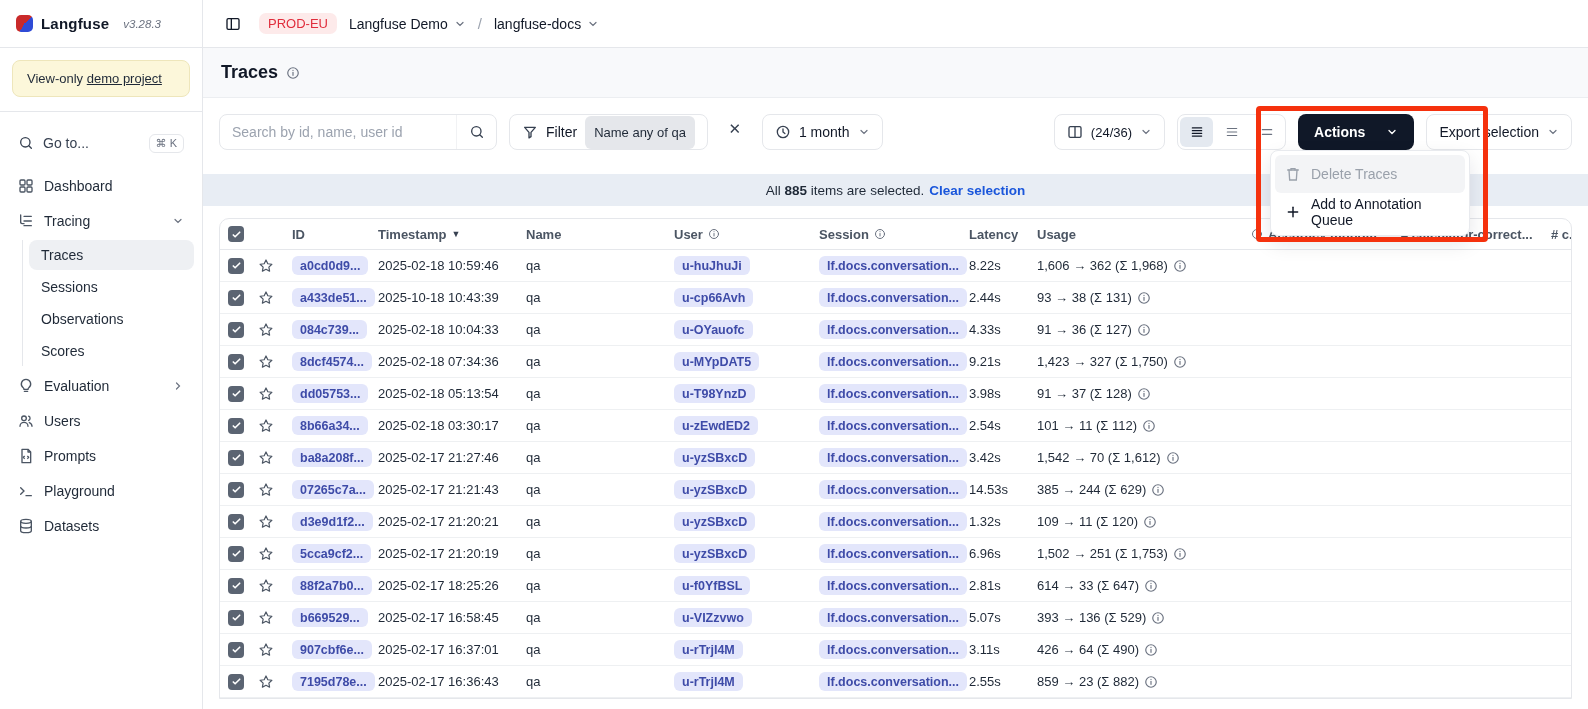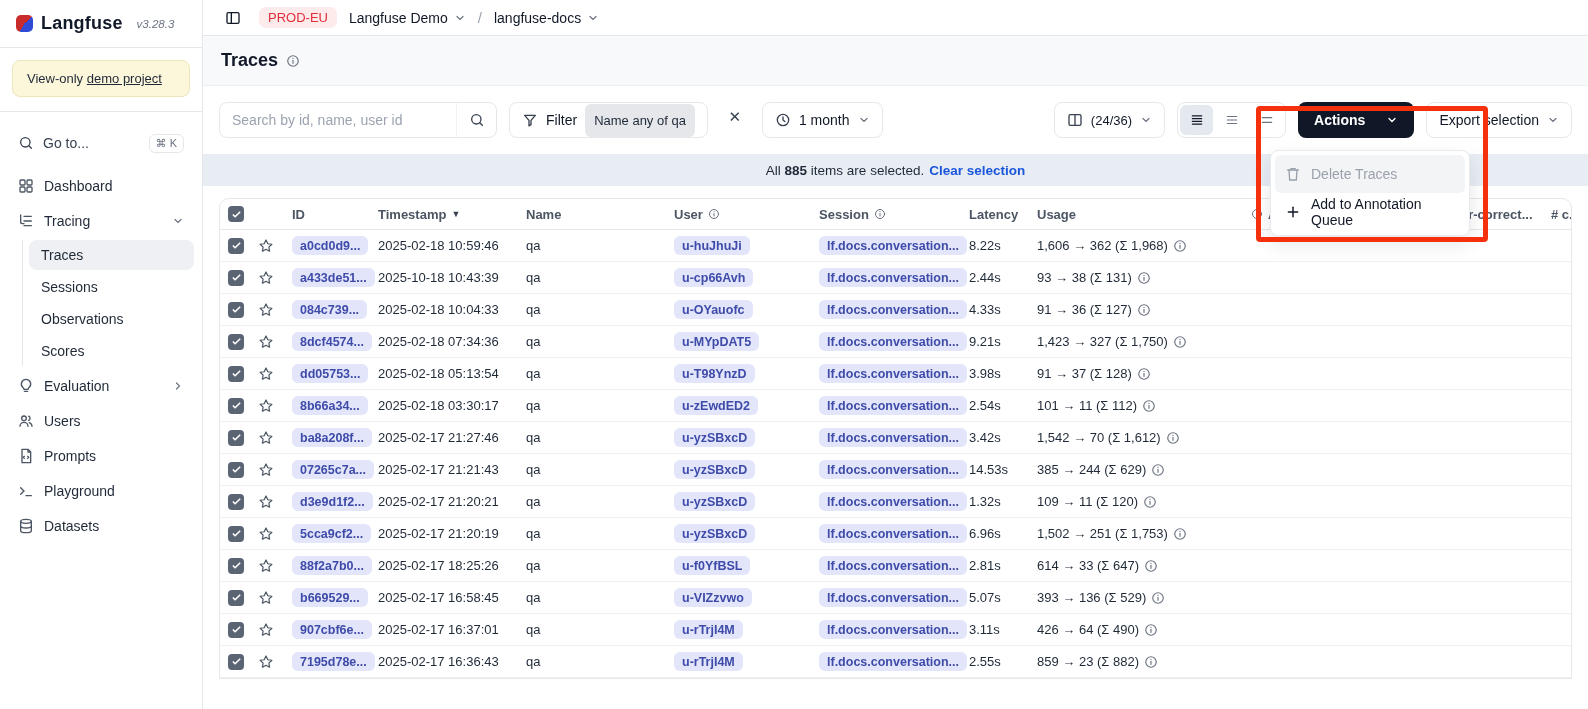--- a/index.html
+++ b/index.html
@@ -5,41 +5,41 @@
   * { margin:0; padding:0; box-sizing:border-box; }
   html,body { width:1588px; height:709px; overflow:hidden; background:#fff;
     font-family:"Liberation Sans","DejaVu Sans",sans-serif; color:#111827; }
   .app { position:relative; width:1588px; height:709px; display:flex; }
 
   
   .sidebar { width:203px; min-width:203px; height:100%; background:#fff; border-right:1px solid #e5e7eb; }
   .logo-row { height:48px; display:flex; align-items:center; gap:8px; padding:0 16px; border-bottom:1px solid #e5e7eb; }
   .logo-mark { width:17px; height:17px; border-radius:5px;
     background:conic-gradient(from 210deg,#c92a2a 0 55%,#2f4bd6 55% 100%); }
-  .brand { font-weight:700; font-size:18px; letter-spacing:.2px; }
+  .brand { font-weight:700; font-size:15px; letter-spacing:.2px; }
   .version { font-size:11.5px; color:#6b7280; margin-left:6px;font-style:italic; }
   .banner-wrap { padding:12px 12px 14px; border-bottom:1px solid #e5e7eb; }
   .view-banner { background:#fcf7da; border:1px solid #eee6bb; border-radius:8px; padding:10px 14px; font-size:13px; color:#1f2937; }
   .view-banner a { color:#1f2937; }
   .goto-row { margin:14px 8px 6px; height:34px; display:flex; align-items:center; gap:9px; padding:0 10px; border-radius:8px; cursor:pointer; color:#374151; font-size:14px; }
   .goto-row .kbd { margin-left:auto; font-size:11px; color:#6b7280; border:1px solid #e5e7eb; border-radius:6px; padding:2px 6px; background:#fff; }
   nav { padding:4px 8px; }
   .nav-item { height:32px; display:flex; align-items:center; gap:10px; padding:0 10px; border-radius:8px; font-size:14px; color:#1f2937; cursor:pointer; margin-bottom:3px; }
   .nav-item svg { color:#4b5563; }
   .nav-item .spacer { flex:1; }
   .sub-list { margin:0 0 4px 14px; border-left:1px solid #e5e7eb; padding-left:6px; }
   .sub-item { height:30px; display:flex; align-items:center; padding:0 12px; border-radius:8px; font-size:14px; color:#1f2937; cursor:pointer; margin-bottom:2px; }
   .sub-item.active { background:#eef0f3; }
   .icon16 { width:16px; height:16px; flex:none; }
   .icon14 { width:14px; height:14px; flex:none; }
   .icon12 { width:12px; height:12px; flex:none; }
 
   
   .main { flex:1; display:flex; flex-direction:column; min-width:0; }
-  .topbar { height:36px; display:flex; align-items:center; gap:12px; padding:0 16px; border-bottom:1px solid #e5e7eb; background:#fff; }
+  .topbar { height:48px; display:flex; align-items:center; gap:12px; padding:0 16px; border-bottom:1px solid #e5e7eb; background:#fff; }
   .panel-btn { width:28px; height:28px; display:flex; align-items:center; justify-content:center; color:#111827; cursor:pointer; border-radius:6px; }
   .env-badge { font-size:13px; color:#e02d3c; background:#fdeaea; padding:3px 9px; border-radius:7px; font-weight:500; cursor:pointer; }
   .crumb { display:flex; align-items:center; gap:6px; font-size:14px; font-weight:500; color:#111827; cursor:pointer; }
   .crumb svg { color:#6b7280; }
   .crumb-sep { color:#9ca3af; font-size:15px; }
 
   .page-header { height:50px; background:#f8f9fb; border-bottom:1px solid #eceef1; display:flex; align-items:center; gap:8px; padding:0 18px; }
   .page-title { font-size:18px; font-weight:700; color:#111827; }
   .info-ic { color:#6b7280; display:inline-flex; }
 
@@ -53,21 +53,21 @@
   .btn svg { color:#374151; }
   .filter-chip { background:#e5e7eb; border-radius:6px; font-size:13px; padding:9px 9px; color:#1f2937; }
   .x-btn { width:30px; height:30px; display:flex; align-items:center; justify-content:center; color:#374151; font-size:15px; cursor:pointer; border-radius:6px; }
   .seg-group { height:36px; border:1px solid #e5e7eb; border-radius:8px; display:flex; align-items:center; padding:2px; gap:2px; background:#fff; }
   .seg { width:33px; height:30px; display:flex; align-items:center; justify-content:center; border-radius:6px; color:#374151; cursor:pointer; }
   .seg.active { background:#e4e9f0; }
   .btn-dark { height:36px; display:flex; align-items:center; gap:21px; padding:0 16px; background:#101828; color:#fff; border:0; border-radius:8px; font-size:14px; font-weight:600; cursor:pointer; }
   .btn-dark svg { color:#fff; }
   .chev { width:12px; height:12px; }
 
-  .sel-banner { height:32px; background:#e8edf4; display:flex; align-items:center; justify-content:center; gap:5px; font-size:13.5px; color:#1f2937; }
+  .sel-banner { height:32px; background:#e8edf4; display:flex; align-items:center; justify-content:center; gap:5px; font-size:13.5px; color:#1f2937;margin-top:8px; }
   .sel-banner b { font-weight:700; }
   .sel-link { color:#1a56db; font-weight:700; cursor:pointer; text-decoration:none; }
 
   .table-wrap { margin:12px 16px 0; border:1px solid #e5e7eb; border-radius:10px 10px 0 0; overflow:hidden; background:#fff; }
   .trow { display:flex; align-items:center; height:32px; border-bottom:1px solid #eef0f2; padding:0 0 0 8px; font-size:13px; color:#1f2937; }
   .trow.head { height:31px; color:#4b5563; font-weight:600; border-bottom:1px solid #e5e7eb; }
   .c { display:flex; align-items:center; gap:5px; flex:none; overflow:hidden; white-space:nowrap; }
   .c-check{width:30px;} .c-star{width:34px;} .c-id{width:86px;} .c-ts{width:148px;}
   .c-name{width:148px;} .c-user{width:145px;} .c-session{width:150px;} .c-lat{width:68px;}
   .c-usage{width:214px;} .c-s1{width:150px;} .c-s2{width:150px;} .c-s3{flex:1;}

